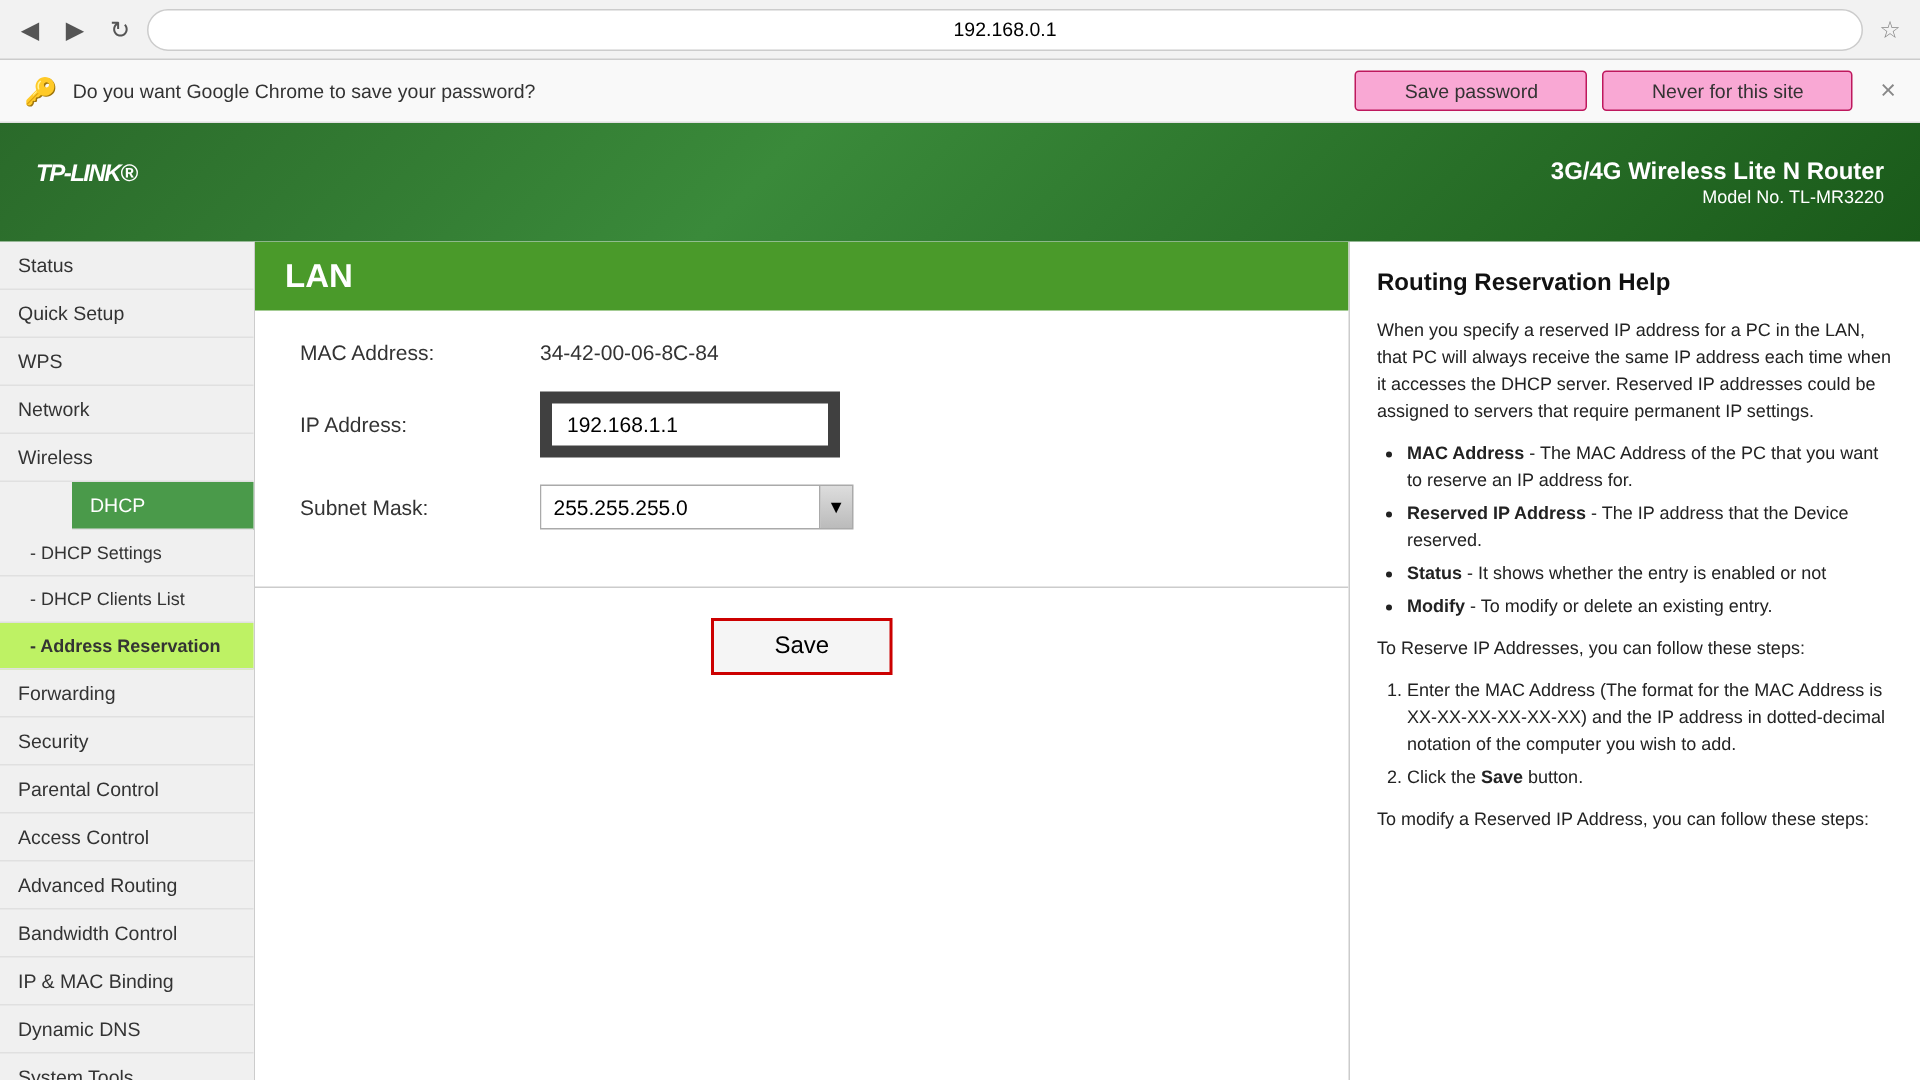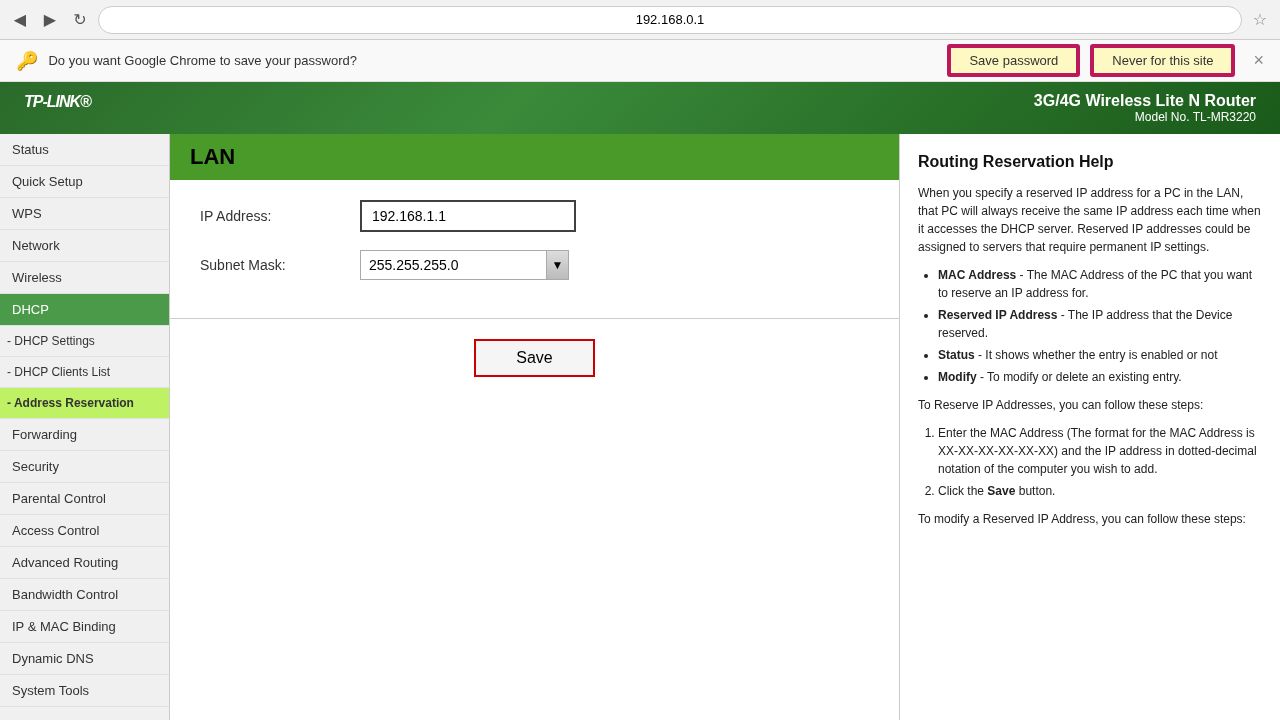--- a/index.html
+++ b/index.html
@@ -41,38 +41,38 @@
       gap: 10px;
       height: 42px;
     }
     .password-bar-icon {
       color: #555; font-size: 18px;
     }
     .password-bar-text {
       flex: 1; font-size: 13px; color: #333;
     }
     .pw-btn {
-      padding: 5px 18px; border: 4px solid #be185d; background: #fef9c3;
+      padding: 5px 32px; border: 1px solid #be185d; background: #f9a8d4;
       border-radius: 3px; cursor: pointer; font-size: 13px; color: #333;
     }
     .pw-close {
       background: none; border: none; font-size: 18px; cursor: pointer; color: #888; margin-left: 8px;
     }
 
     
     .router-page {
       display: flex;
       flex-direction: column;
       height: calc(720px - 82px);
     }
 
     
     .router-header {
       background: linear-gradient(135deg, #2a6a2a 0%, #3a8a3a 40%, #1a5a1a 100%);
-      height: 52px;
+      height: 79px;
       display: flex;
       align-items: center;
       justify-content: space-between;
       padding: 0 24px;
       position: relative;
     }
     .tp-link-logo {
       color: #fff;
       font-size: 28px;
       font-weight: bold;
@@ -106,23 +106,24 @@
     .sidebar-item {
       padding: 8px 12px;
       cursor: pointer;
       font-size: 13px;
       color: #333;
       border-bottom: 1px solid #e0e0e0;
     }
     .sidebar-item.active {
       background: #4a9a4a;
       color: #fff;
+      margin-left: 48px;
     }
     .sidebar-item.sub {
-      padding-left: 7px;
+      padding-left: 20px;
       font-size: 12px;
     }
     .sidebar-item.sub.active-sub {
       background: #bef264;
       color: #333;
       font-weight: bold;
     }
 
     
     .main-content {
@@ -133,21 +134,21 @@
 
     
     .form-area {
       flex: 1;
       padding: 0;
       overflow-y: auto;
       border-right: 1px solid #ccc;
     }
     .page-title-bar {
       background: #4a9a2a;
-      color: #000000;
+      color: #ffffff;
       font-size: 22px;
       font-weight: bold;
       padding: 10px 20px;
       margin-bottom: 0;
     }
     .form-section {
       padding: 20px 30px;
       border-bottom: 1px solid #ccc;
     }
     .form-row {
@@ -155,24 +156,24 @@
       align-items: center;
       margin-bottom: 18px;
     }
     .form-label {
       width: 160px;
       font-size: 14px;
       color: #333;
       font-weight: normal;
     }
     .form-input {
-      border: 2px solid #404040;
+      border: 8px solid #404040;
       padding: 6px 10px;
       font-size: 14px;
-      width: 216px;
+      width: 200px;
       outline: none;
     }
     .form-select-wrap {
       display: flex;
       align-items: center;
       border: 1px solid #aaa;
     }
     .form-select {
       border: none;
       padding: 6px 8px;
@@ -294,20 +295,24 @@
         </div>
     </div>
 
     <div class="main-content">
 
       <div class="form-area">
         <div class="page-title-bar">LAN</div>
 
         <div class="form-section">
 
+          <div class="form-row">
+            <span class="form-label">MAC Address:</span>
+            <span class="mac-value">34-42-00-06-8C-84</span>
+          </div>
 
           <div class="form-row">
             <span class="form-label">IP Address:</span>
             <input class="form-input" type="text" value="192.168.1.1" style="">
           </div>
 
           <div class="form-row">
             <span class="form-label">Subnet Mask:</span>
             <div class="form-select-wrap">
               <select class="form-select">

